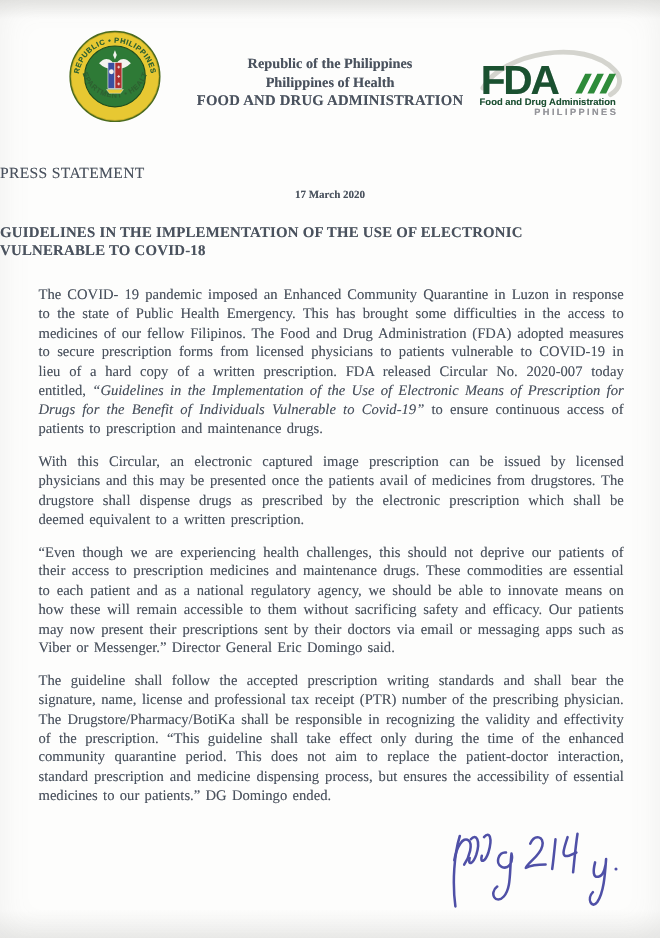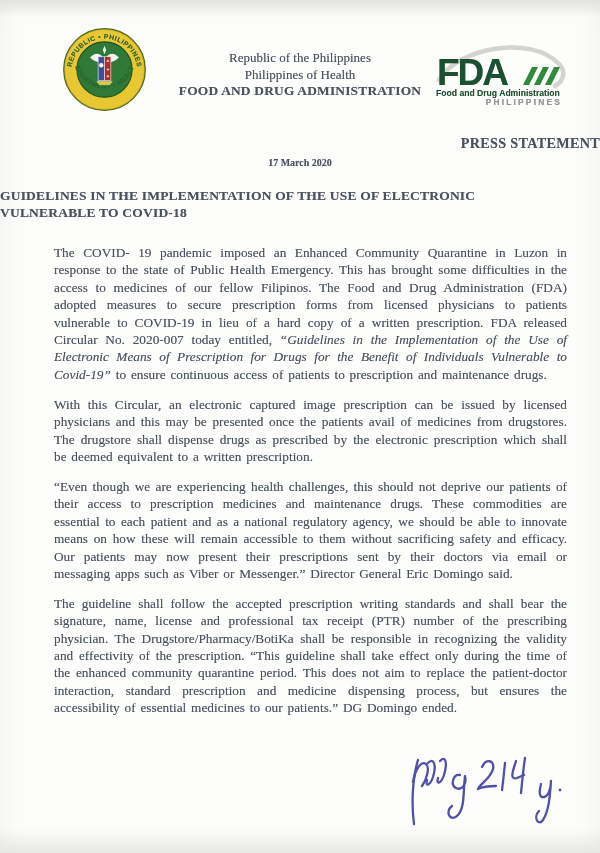--- a/index.html
+++ b/index.html
@@ -14,31 +14,31 @@
     box-shadow:inset 0 0 30px rgba(120,120,115,0.10);
     color:#4a525e;
   }
   .page *{text-shadow:0 0 0.5px rgba(74,82,94,0.45);}
   svg *{text-shadow:none;}
 
   
   .header{position:relative;height:122px;}
   .seal{position:absolute;left:62px;top:27px;width:85px;height:85px;}
   .org-block{position:absolute;left:0;right:0;top:50px;text-align:center;line-height:16.5px;}
-  .org-line{font-size:13px;}
+  .org-line{font-size:13px;font-weight:bold;}
   .org-line.bold{font-weight:bold;font-size:13.4px;letter-spacing:0.2px;}
   .fda-logo{position:absolute;right:31px;top:40px;width:138px;height:68px;}
 
   
-  .press-title{margin-top:12px;text-align:right;font-weight:bold;font-size:14.2px;line-height:19px;letter-spacing:0.3px;}
+  .press-title{margin-top:27px;text-align:left;font-weight:normal;font-size:14.2px;line-height:19px;letter-spacing:0.3px;}
   .press-date{text-align:center;font-weight:bold;font-size:10px;line-height:19px;}
   .headline{margin-top:15px;text-align:left;font-weight:bold;font-size:13.5px;line-height:17px;letter-spacing:0.2px;}
 
   
-  .body-text{margin:23px 33px 0 54px;}
+  .body-text{margin:23px 33px 0 35px;}
   .para{font-size:13.3px;line-height:17.4px;text-align:justify;margin:0 0 12.5px 0;word-spacing:1.5px;}
   .it{font-style:italic;}
 
   .signature{position:absolute;left:398px;top:740px;width:170px;height:98px;}
 </style>
 </head>
 <body>
 
 <div class="page">
 

